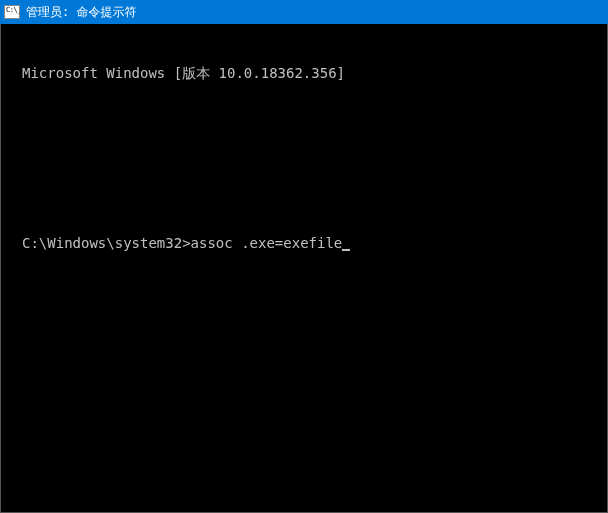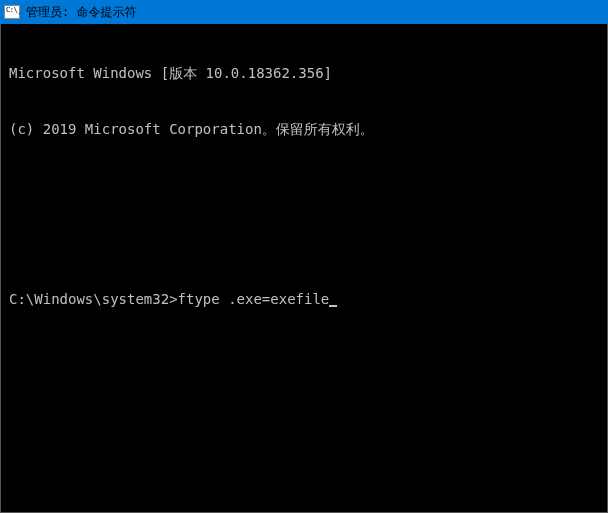--- a/index.html
+++ b/index.html
@@ -19,21 +19,21 @@
       height: 100%;
       display: flex;
       flex-direction: column;
     }
     .title-bar {
       height: 24px;
       background: #0078d7;
       display: flex;
       align-items: center;
       padding: 0 4px;
-      color: #000000;
+      color: #ffffff;
       font-size: 12px;
     }
     .title-icon {
       width: 16px;
       height: 14px;
       background: #ffffff;
       margin-right: 6px;
       display: flex;
       align-items: center;
       justify-content: center;
@@ -53,21 +53,21 @@
     }
     .title-text {
       white-space: nowrap;
     }
     .terminal {
       flex: 1;
       background: #000000;
       color: #c0c0c0;
       font-family: "NSimSun", "SimSun", "Consolas", monospace;
       font-size: 14px;
-      padding: 2px 8px;
+      padding: 2px 21px;
       line-height: 1.35;
       white-space: pre-wrap;
       word-break: break-all;
       overflow: hidden;
       border: 1px solid #555;
       border-top: none;
     }
     .line {
       min-height: 1.35em;
     }
@@ -83,18 +83,17 @@
 </head>
 <body>
 
 <div class="window">
   <div class="title-bar">
     <div class="title-icon"></div>
     <span class="title-text">管理员: 命令提示符</span>
   </div>
   <div class="terminal">
     <div class="line">Microsoft Windows [版本 10.0.18362.356]</div>
-    <div class="line">(c) 2019 Microsoft Corporation。保留所有权利。</div>
     <div class="line"></div>
     <div class="line"></div>
-    <div class="line"><span>C:\Windows\system32&gt;</span><span>ftype .exe=exefile</span><span class="cursor"></span></div>
+    <div class="line"><span>C:\Windows\system32&gt;</span><span>assoc .exe=exefile</span><span class="cursor"></span></div>
   </div>
 </div>
 
 </body></html>

